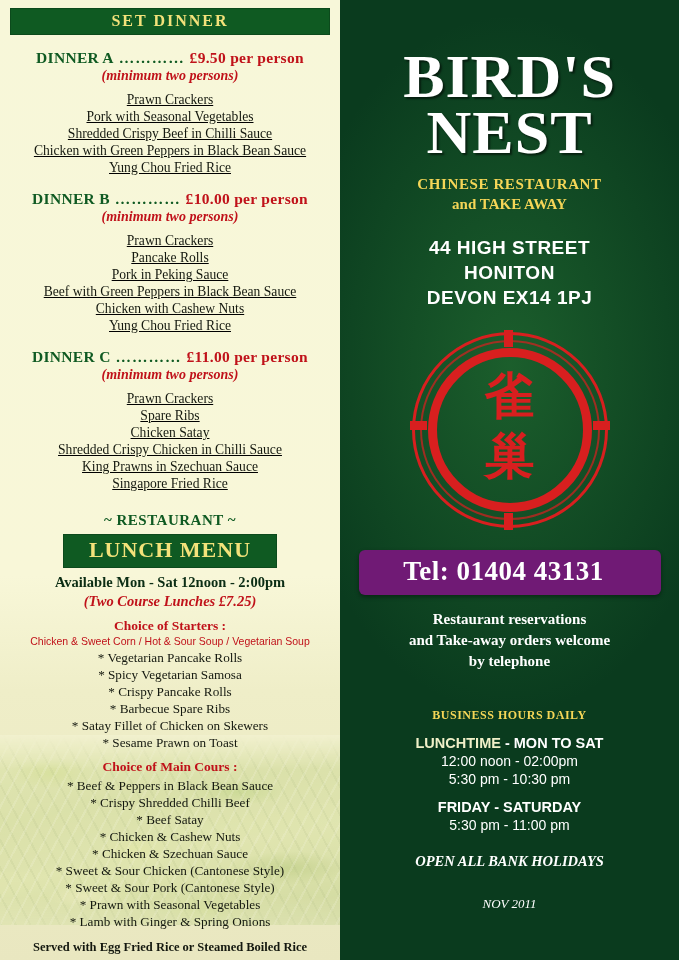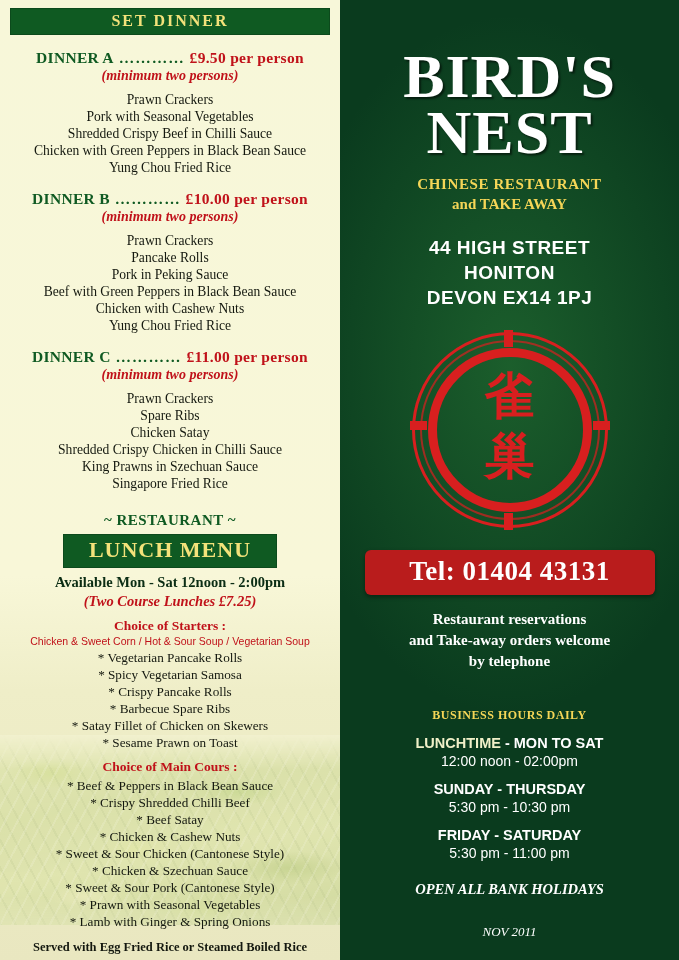--- a/index.html
+++ b/index.html
@@ -99,20 +99,21 @@
     font-weight: bold;
     font-size: 14px;
     color: #c0121a;
     margin-top: 1px;
   }
   .dish-list {
     list-style: none;
     margin: 7px 0 0 0;
     padding: 0;
     text-align: center;
+    text-decoration: underline;
   }
   .dish-list li {
     font-family: "Liberation Serif", serif;
     font-size: 13.6px;
     color: #14180f;
     line-height: 17px;
   }
 
   .restaurant-label {
     margin-top: 20px;
@@ -279,23 +280,23 @@
   }
   .seal .tick {
     position: absolute;
     width: 9px; height: 17px;
     background: #d81f1f;
   }
 
   .tel-bar {
     margin: 22px auto 0 auto;
     width: 290px;
-    background: #b91c1c;
+    background: #701a75;
     border-radius: 6px;
-    padding: 6px 0 8px 0;
+    padding: 6px 12px 8px 0;
     box-shadow: 0 2px 4px rgba(0,0,0,.4);
   }
   .tel-bar .tel-text {
     font-family: "Liberation Serif", serif;
     font-weight: bold;
     font-size: 27px;
     color: #ffffff;
     letter-spacing: .5px;
   }
   .reserve {
@@ -416,22 +417,22 @@
         <li>* Satay Fillet of Chicken on Skewers</li>
         <li>* Sesame Prawn on Toast</li>
       </ul>
 
       <div class="choice-head">Choice of Main Cours :</div>
       <ul class="main-list">
         <li>* Beef &amp; Peppers in Black Bean Sauce</li>
         <li>* Crispy Shredded Chilli Beef</li>
         <li>* Beef Satay</li>
         <li>* Chicken &amp; Cashew Nuts</li>
+        <li>* Chicken &amp; Szechuan Sauce</li>
         <li>* Sweet &amp; Sour Chicken (Cantonese Style)</li>
-        <li>* Chicken &amp; Szechuan Sauce</li>
         <li>* Sweet &amp; Sour Pork (Cantonese Style)</li>
         <li>* Prawn with Seasonal Vegetables</li>
         <li>* Lamb with Ginger &amp; Spring Onions</li>
       </ul>
 
       <div class="served-note">Served with Egg Fried Rice or Steamed Boiled Rice</div>
     </div>
   </div>
 
   <div class="right-panel">
@@ -476,23 +477,20 @@
       <div class="hours-title">BUSINESS HOURS DAILY</div>
 
       <div>
         <div class="hours-row-label">
           <span class="pale">LUNCHTIME</span><span> - MON TO SAT</span>
         </div>
         <div class="hours-row-time">12:00 noon - 02:00pm</div>
       </div>
 
       <div>
-        <div class="hours-row-label">
-          <span>SUNDAY - THURSDAY</span><span></span>
-        </div>
         <div class="hours-row-time">5:30 pm - 10:30 pm</div>
       </div>
 
       <div>
         <div class="hours-row-label">
           <span>FRIDAY - SATURDAY</span><span></span>
         </div>
         <div class="hours-row-time">5:30 pm - 11:00 pm</div>
       </div>
 

